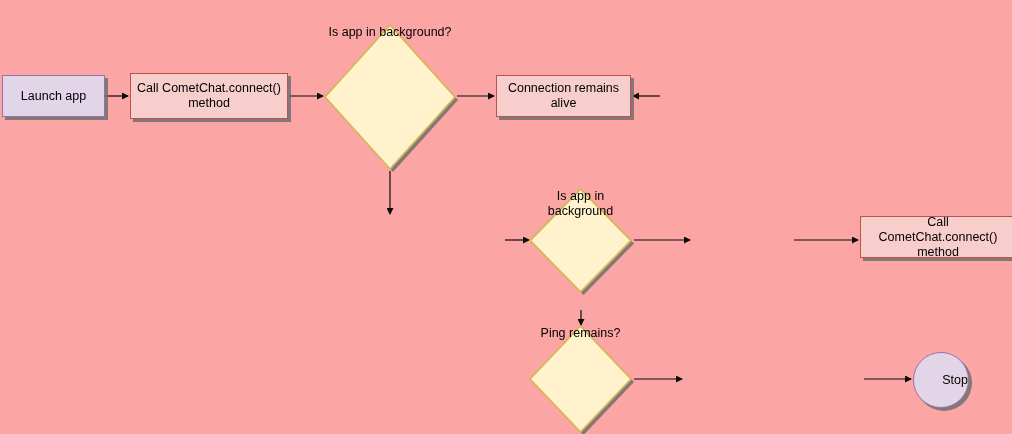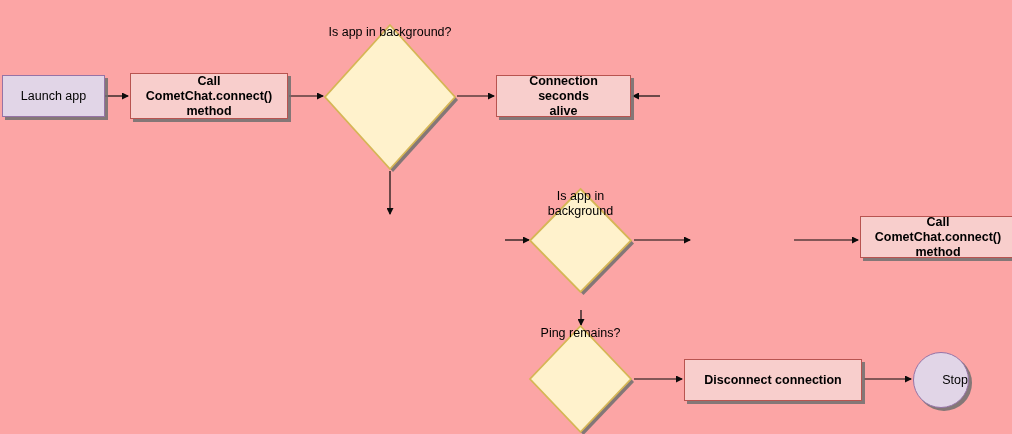--- a/index.html
+++ b/index.html
@@ -34,21 +34,20 @@
     box-sizing: border-box;
     display: flex;
     align-items: center;
     justify-content: center;
     padding: 2px 6px;
     box-shadow: 3px 3px 0 0 rgba(110,110,110,0.85);
   }
   .rect-node.pink {
     background: #f8cecc;
     border: 1.6px solid #b85450;
-    font-weight: bold;
   }
   .rect-node.purple {
     background: #e1d5e7;
     border: 1.6px solid #9673a6;
   }
 
   
   .circle-node {
     position: absolute;
     box-sizing: border-box;
@@ -131,21 +130,21 @@
     <svg width="130" height="144" viewBox="0 0 130 144">
       <polygon points="65,0 130,72 65,144 0,72" fill="#6e6e6e" opacity="0.85" transform="translate(3,3)"></polygon>
       <polygon points="65,0 130,72 65,144 0,72" fill="#fff2cc" stroke="#d6b656" stroke-width="1.8"></polygon>
     </svg>
     <div class="diamond-text">
       <span class="node-label">Is app in background?</span>
     </div>
   </div>
 
   <div class="rect-node pink" style="left:496px; top:75px; width:135px; height:42px;">
-    <span class="node-label">Connection seconds
+    <span class="node-label">Connection remains
 alive</span>
   </div>
 
 
   <div class="diamond-node" style="left:530px; top:189px; width:101px; height:103px;text-decoration:underline;">
     <svg width="101" height="103" viewBox="0 0 101 103">
       <polygon points="50.5,0 101,51.5 50.5,103 0,51.5" fill="#6e6e6e" opacity="0.85" transform="translate(3,3)"></polygon>
       <polygon points="50.5,0 101,51.5 50.5,103 0,51.5" fill="#fff2cc" stroke="#d6b656" stroke-width="1.8"></polygon>
     </svg>
     <div class="diamond-text">
@@ -163,21 +162,18 @@
   <div class="diamond-node" style="left:530px; top:326px; width:101px; height:110px;">
     <svg width="101" height="110" viewBox="0 0 101 110">
       <polygon points="50.5,0 101,53 50.5,106 0,53" fill="#6e6e6e" opacity="0.85" transform="translate(3,3)"></polygon>
       <polygon points="50.5,0 101,53 50.5,106 0,53" fill="#fff2cc" stroke="#d6b656" stroke-width="1.8"></polygon>
     </svg>
     <div class="diamond-text" style="height:106px;">
       <span class="node-label">Ping remains?</span>
     </div>
   </div>
 
-  <div class="rect-node pink" style="left:684px; top:359px; width:178px; height:42px;">
-    <span class="node-label">Disconnect connection</span>
-  </div>
 
   <div class="circle-node" style="left:913px; top:352px; width:56px; height:56px;">
     <span class="node-label">Stop</span>
   </div>
 
 </div>
 
 </body></html>

